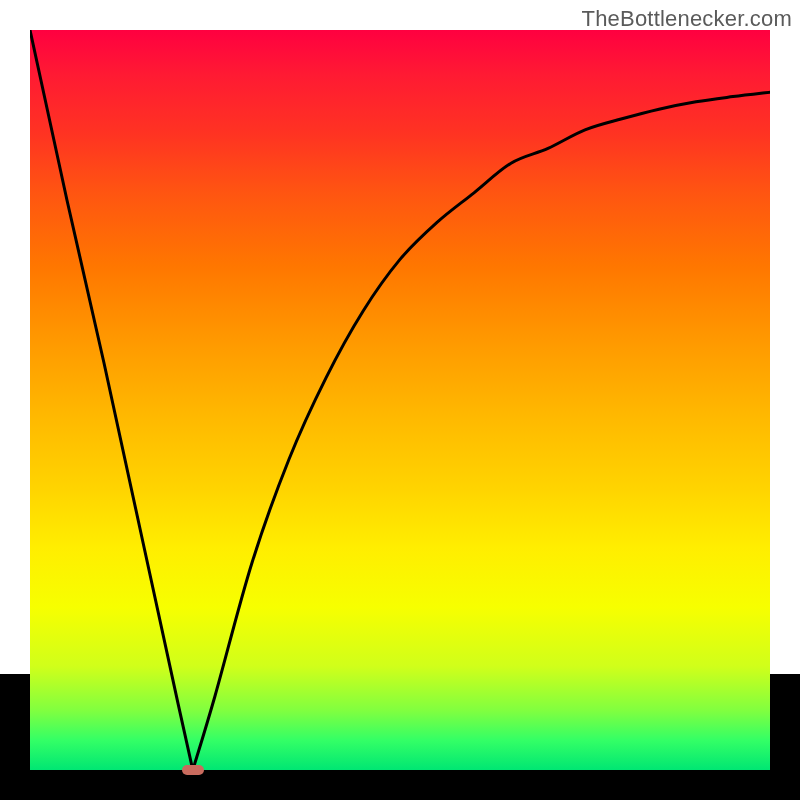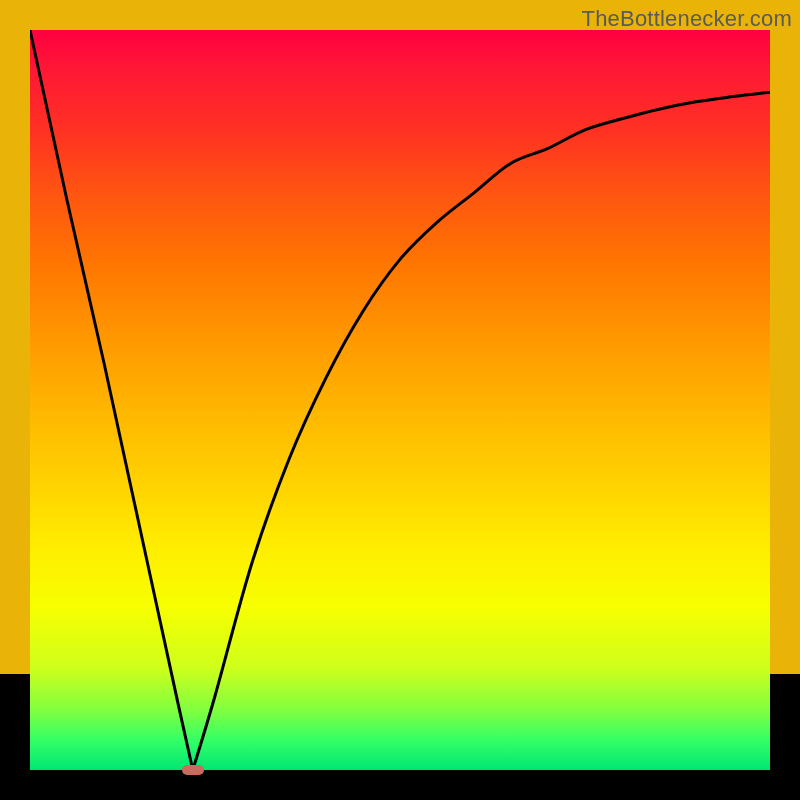--- a/index.html
+++ b/index.html
@@ -8,21 +8,21 @@
     width: 800px;
     height: 800px;
     overflow: hidden;
     background: #000;
     font-family: Arial, Helvetica, sans-serif;
   }
   .frame {
     position: relative;
     width: 800px;
     height: 674px;
-    background: #eab308;
+    background: #ffffff;
   }
   .plot {
     position: absolute;
     left: 30px;
     top: 30px;
     width: 740px;
     height: 740px;
     
     background: linear-gradient(
       to bottom,

